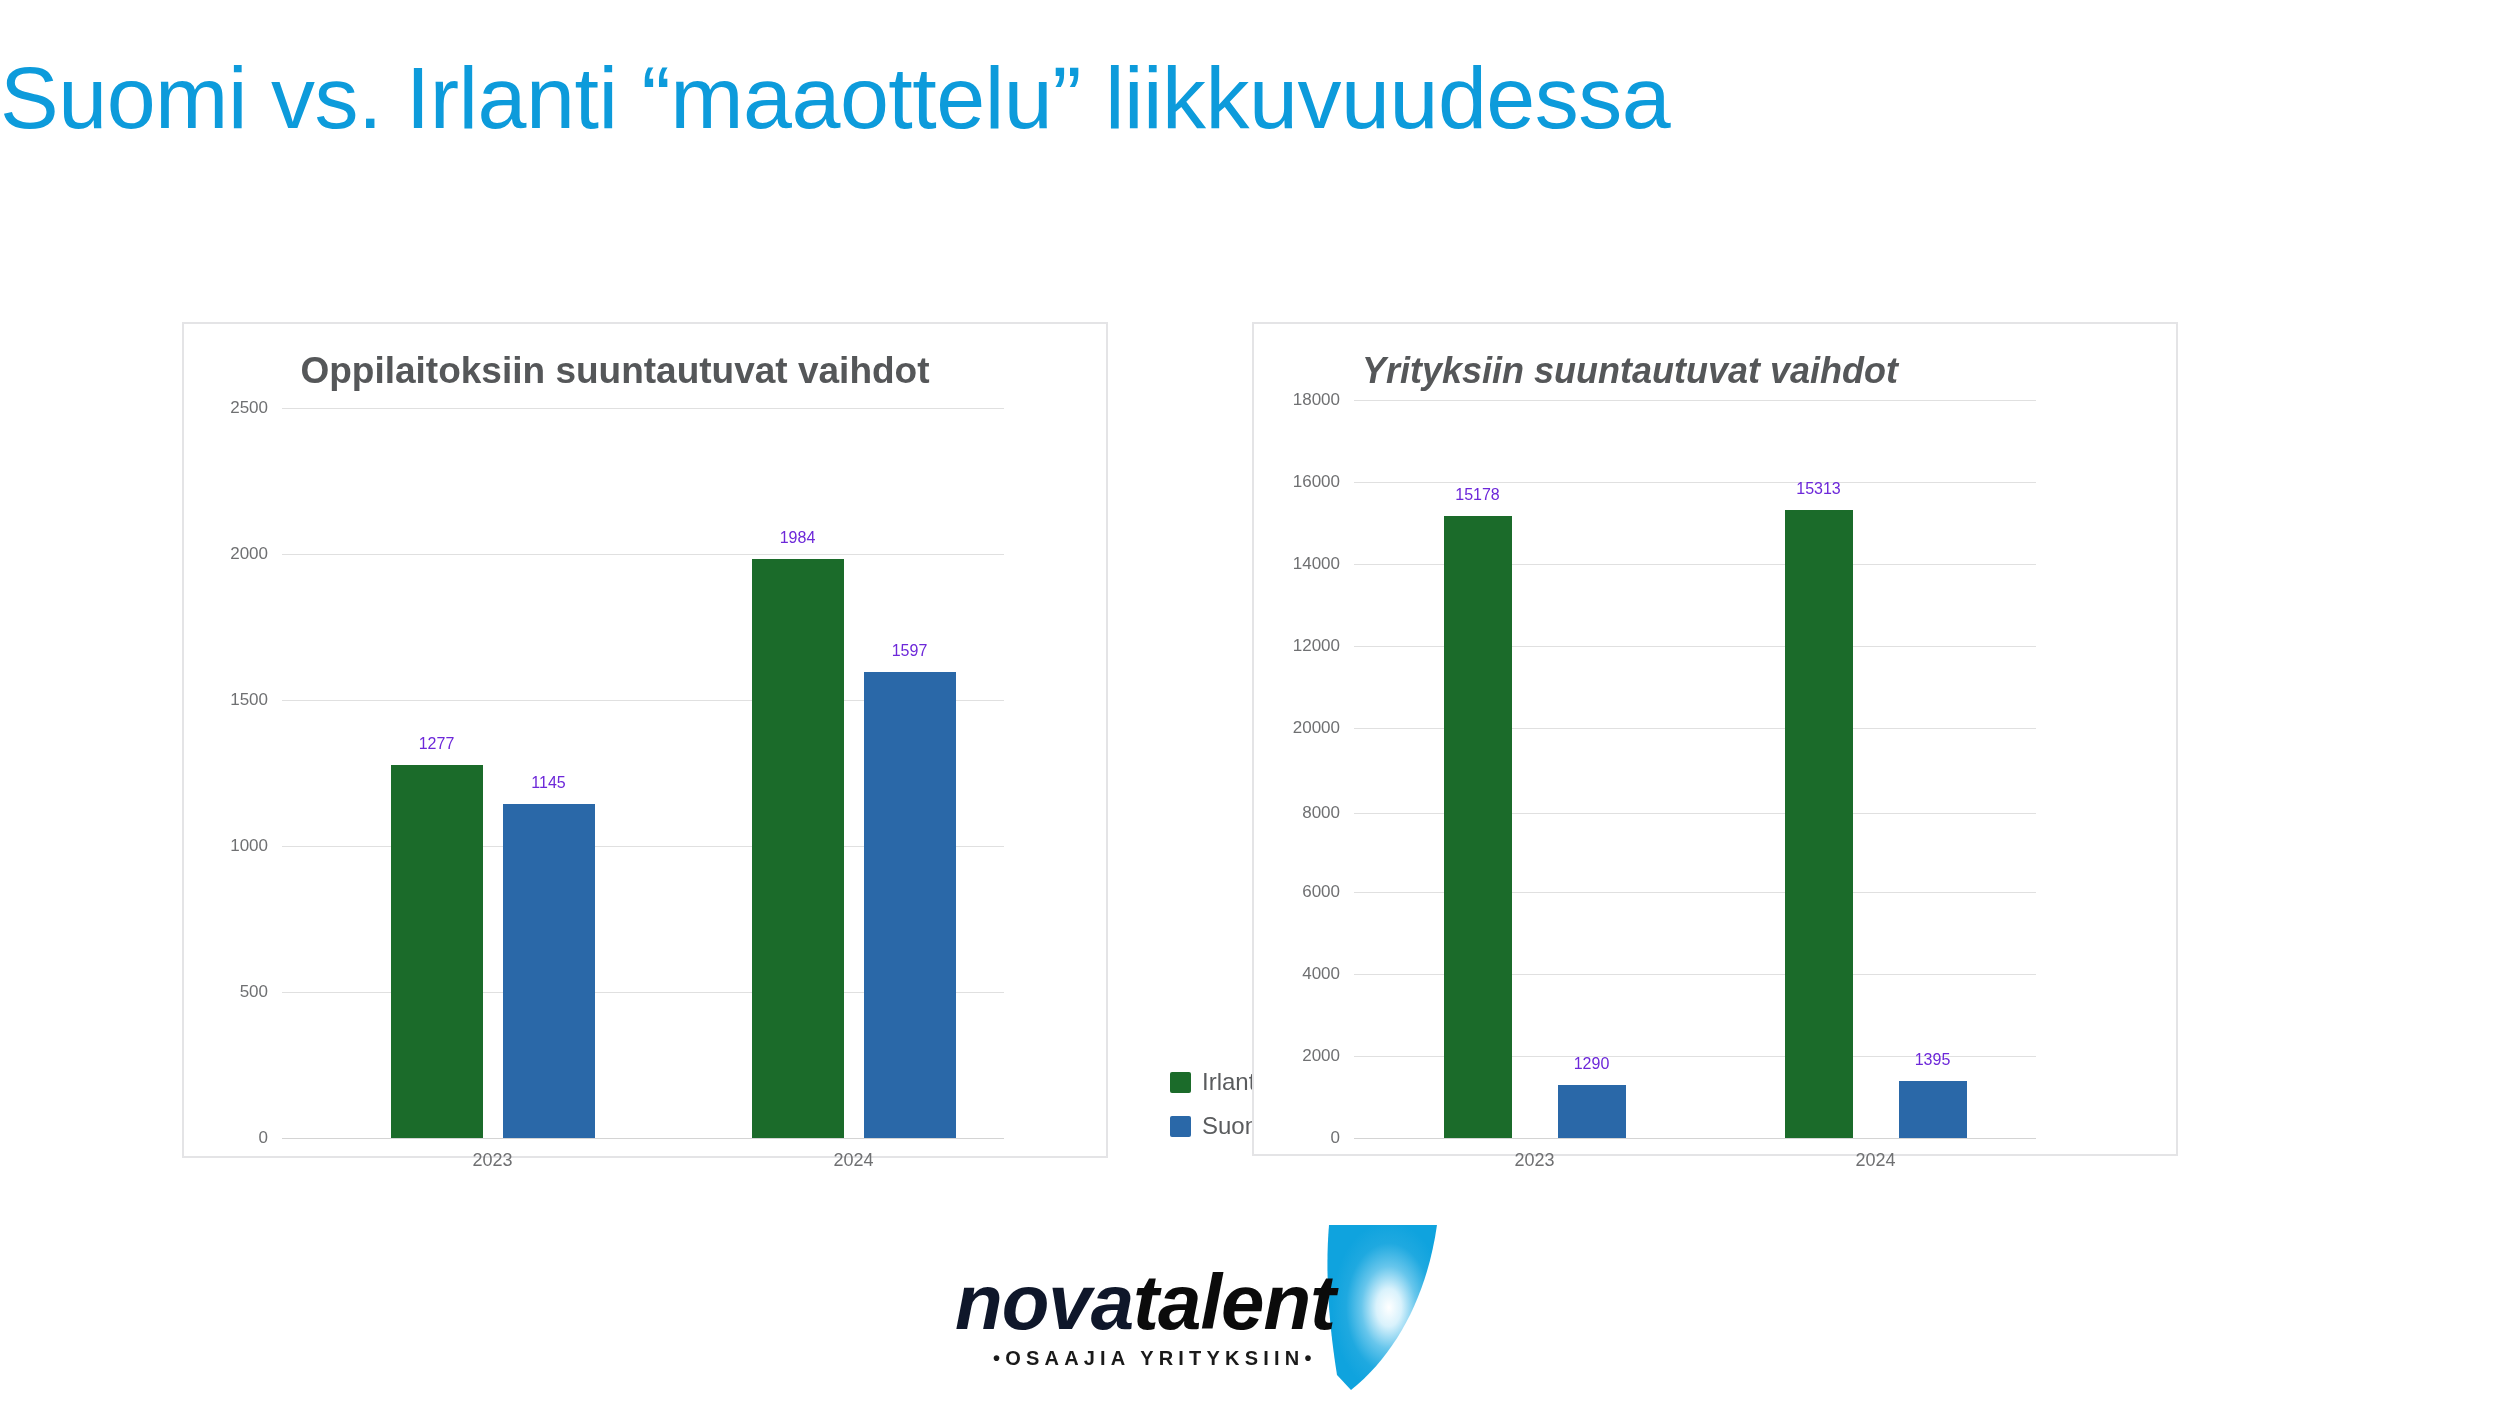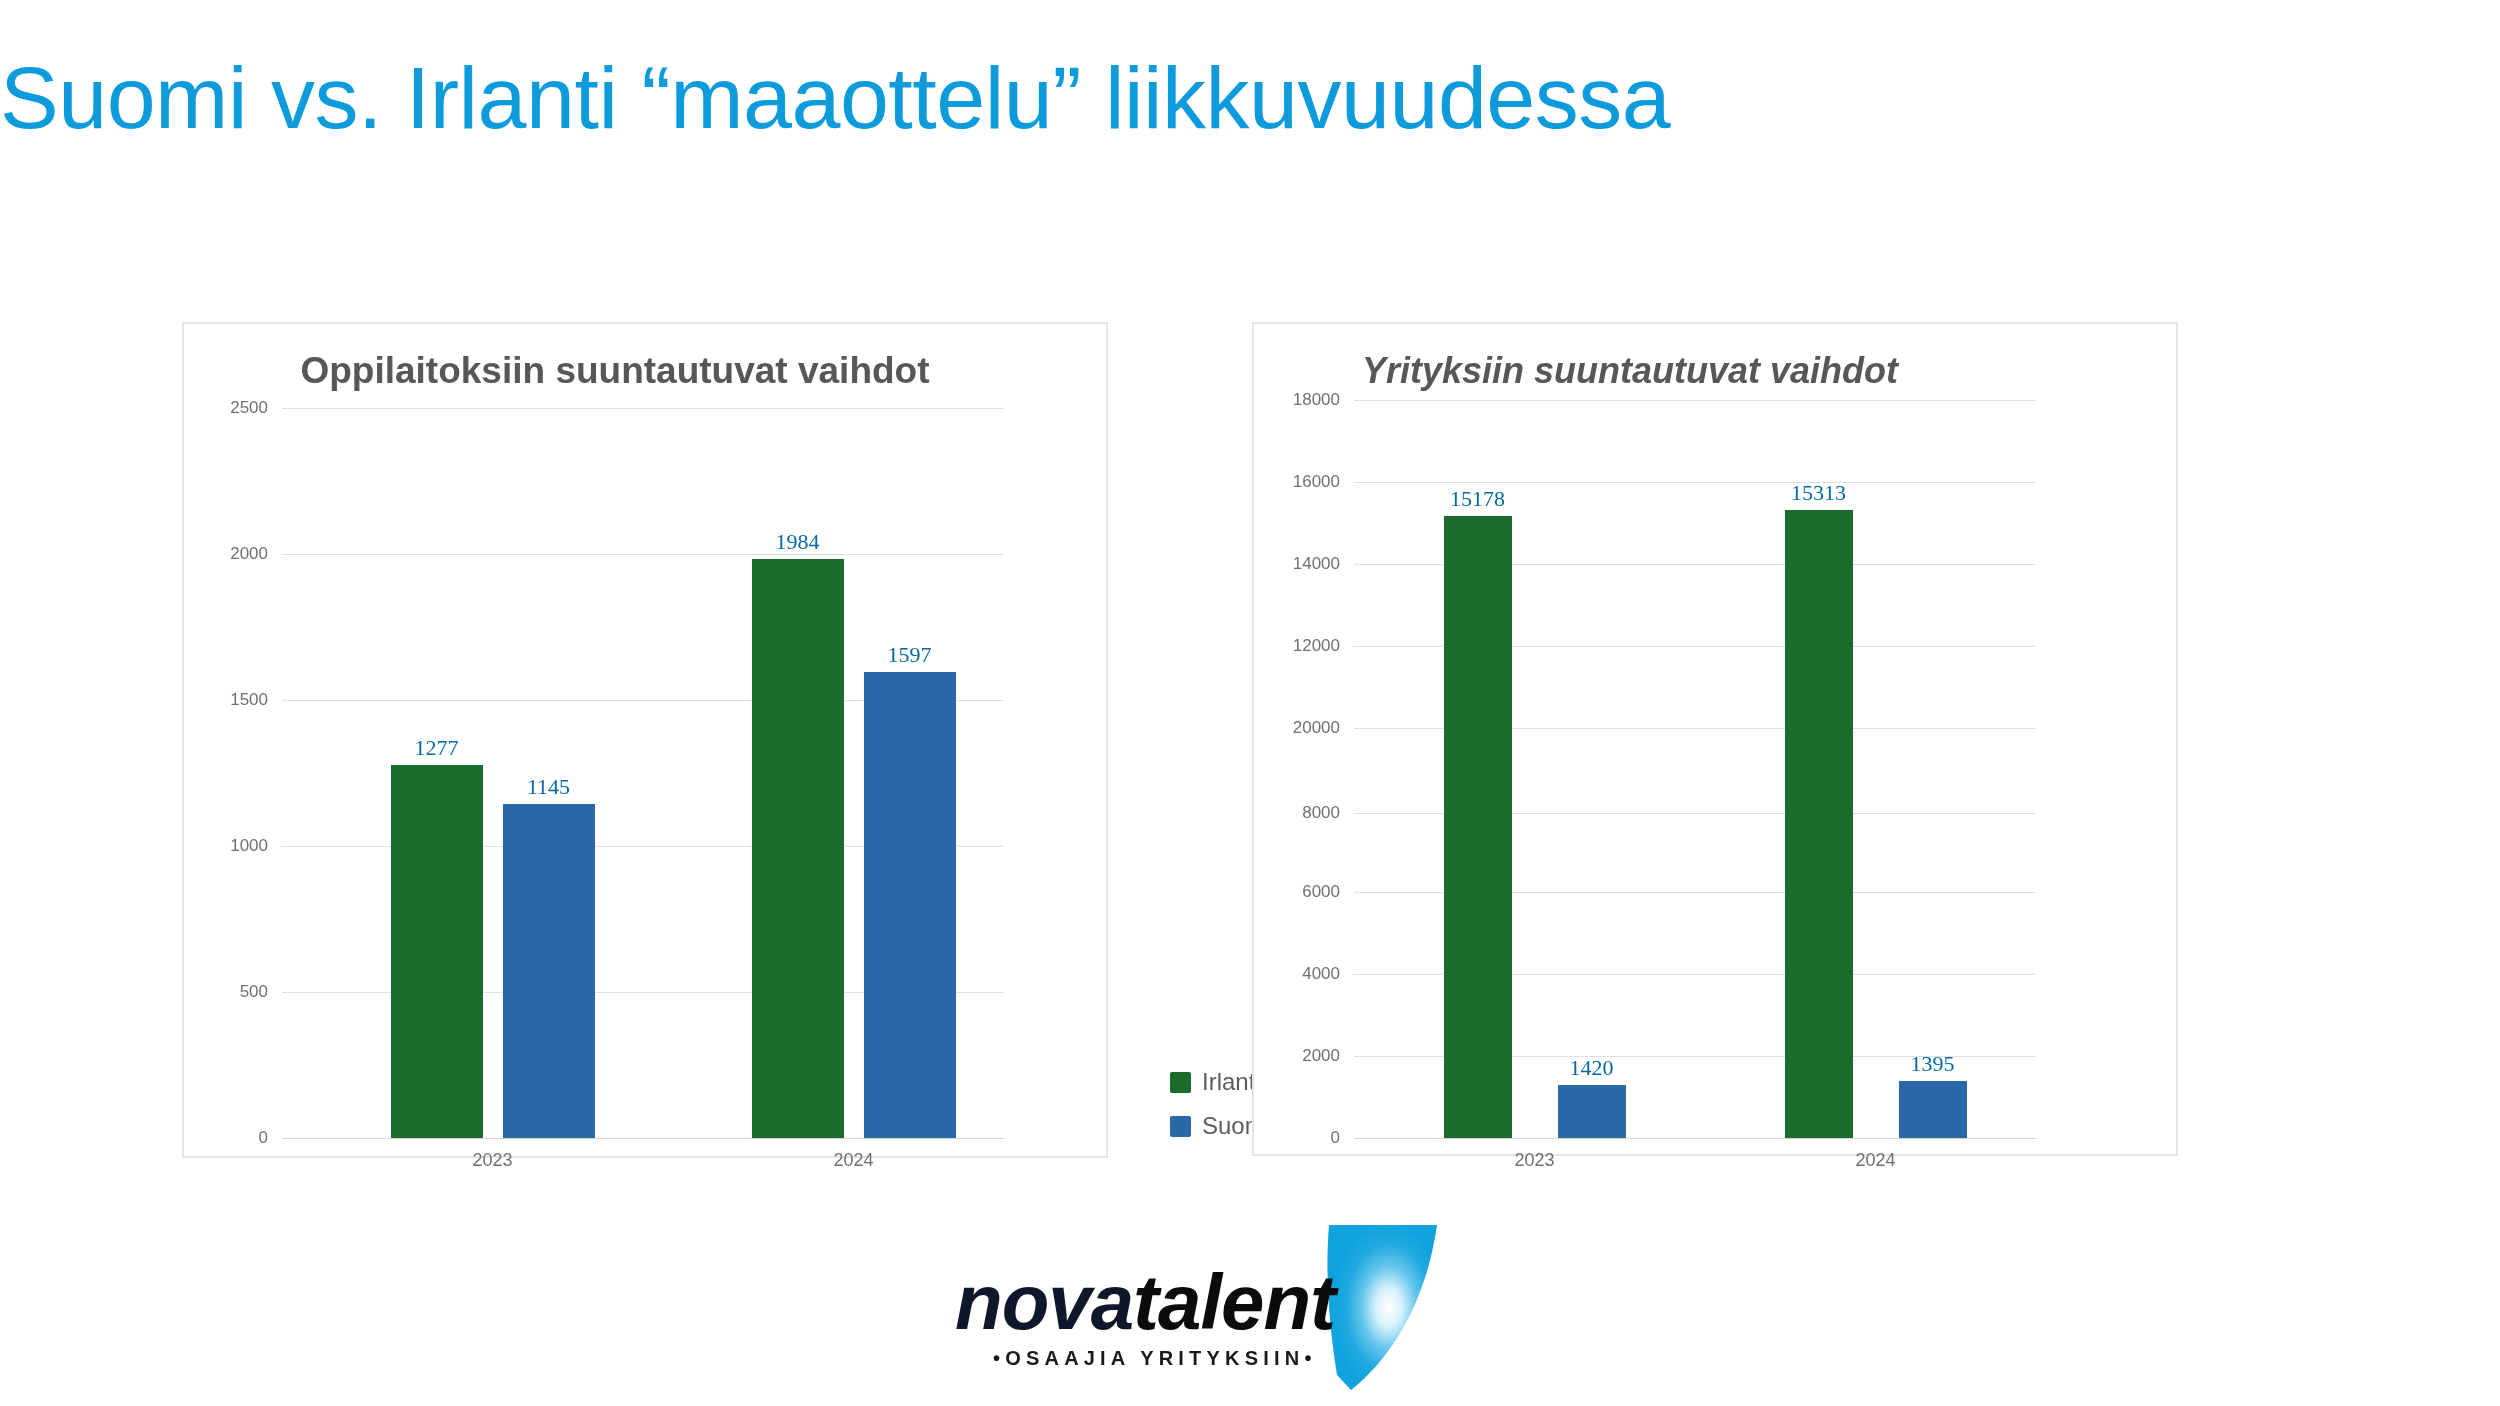--- a/index.html
+++ b/index.html
@@ -82,24 +82,23 @@
   .bar {
     position: absolute;
     bottom: 0;
   }
   .bar.green { background: #1B6B2A; }
   .bar.blue  { background: #2A68A8; }
 
   .bar-label {
     position: absolute;
     transform: translateX(-50%);
-    font-size: 22px;
-    color: #0369a1;
-    white-space: nowrap;
-    font-family: Liberation Serif, serif;
+    font-size: 16px;
+    color: #6d28d9;
+    white-space: nowrap;
   }
 
   
   .legend {
     position: absolute;
     display: flex;
     flex-direction: column;
     gap: 16px;
   }
   #chart1 .legend { left: 986px; top: 744px; }
@@ -222,21 +221,21 @@
         </div>
         <div class="gridline" style="top: 82px;">
           <span class="ytick">16000</span>
         </div>
         <div class="gridline" style="top: 0px;">
           <span class="ytick">18000</span>
         </div>
         <div class="bar green" style="left: 89.5px; width: 68px; height: 622.298px;"></div>
         <div class="bar-label" style="left: 123.5px; top: 85.702px;">15178</div>
         <div class="bar blue" style="left: 203.5px; width: 68px; height: 52.89px;"></div>
-        <div class="bar-label" style="left: 237.5px; top: 655.11px;">1420</div>
+        <div class="bar-label" style="left: 237.5px; top: 655.11px;">1290</div>
         <div class="xtick" style="left: 180.5px; top: 750px;">2023</div>
         <div class="bar green" style="left: 430.5px; width: 68px; height: 627.833px;"></div>
         <div class="bar-label" style="left: 464.5px; top: 80.167px;">15313</div>
         <div class="bar blue" style="left: 544.5px; width: 68px; height: 57.195px;"></div>
         <div class="bar-label" style="left: 578.5px; top: 650.805px;">1395</div>
         <div class="xtick" style="left: 521.5px; top: 750px;">2024</div>
       </div>
 
   </div>
 

